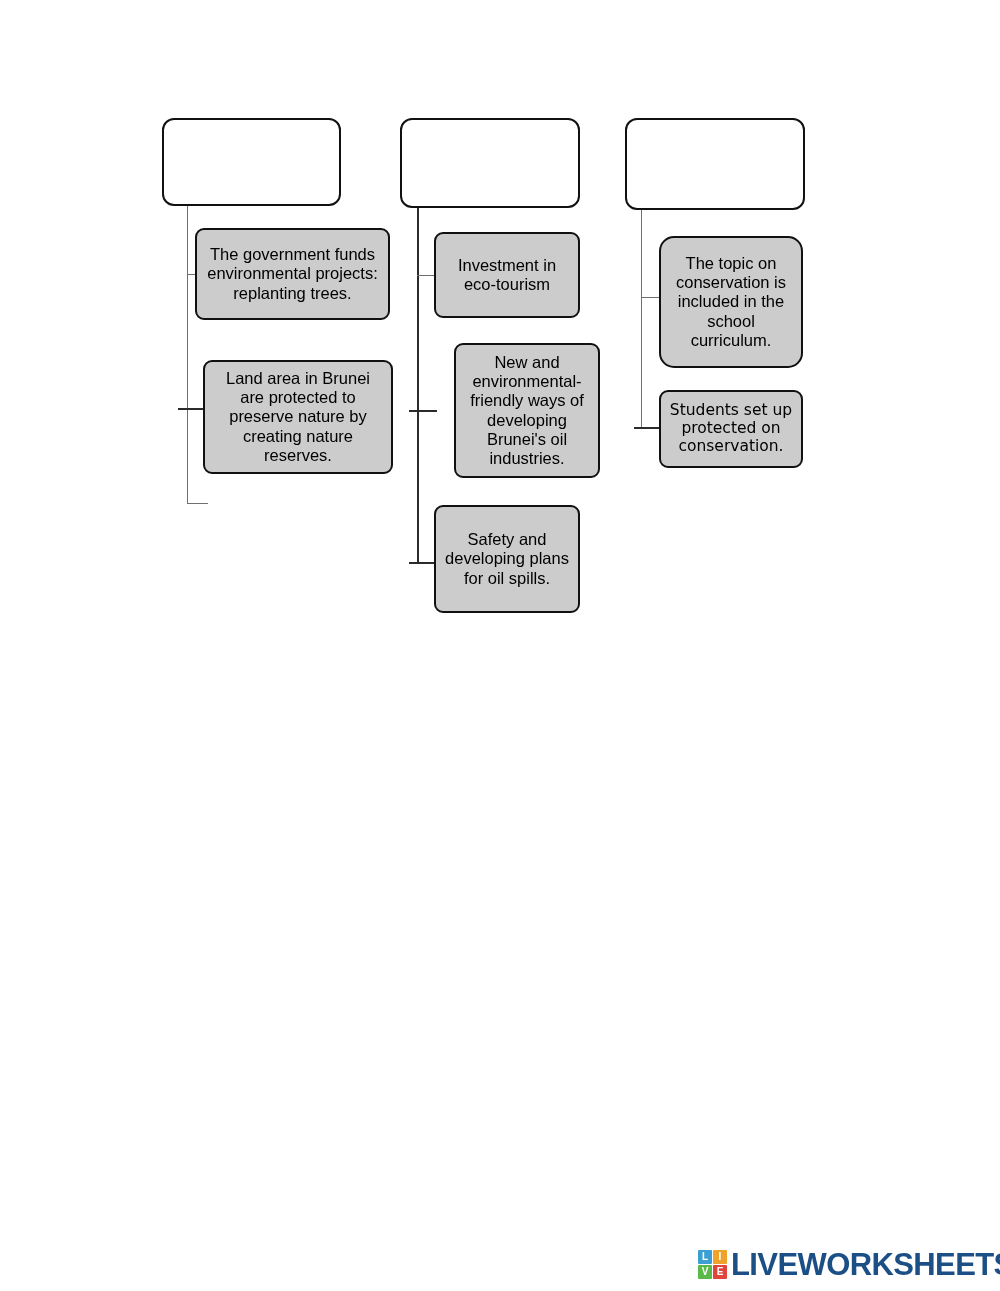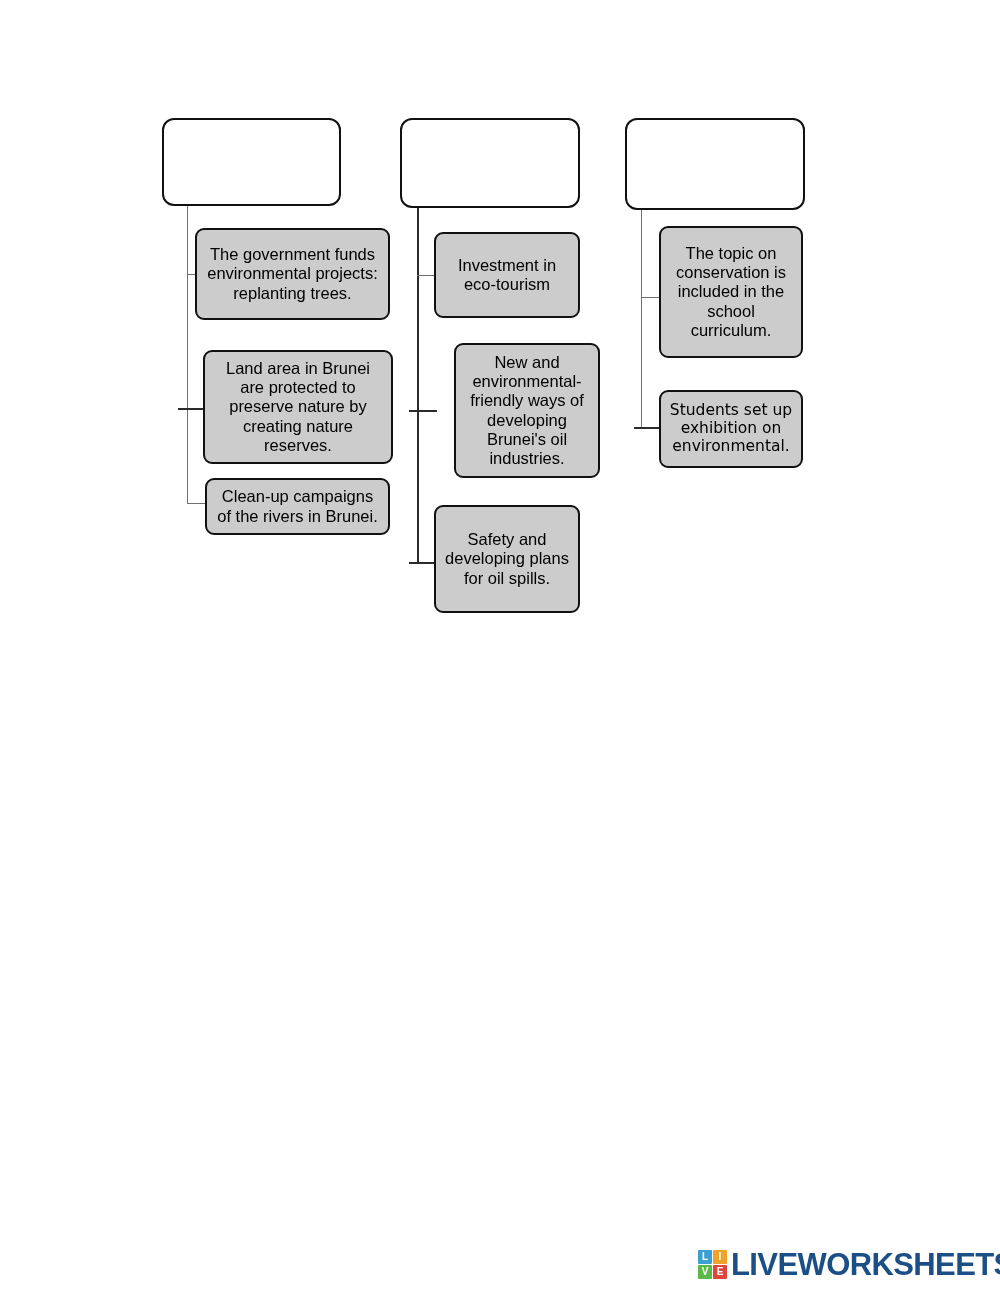--- a/index.html
+++ b/index.html
@@ -134,27 +134,24 @@
   <div class="conn h thin" style="left:187px; top:503px; width:21px;"></div>
 
   <div class="node answer-slot" style="left:162px; top:118px; width:179px; height:88px;">
     <span class="node-text"></span>
   </div>
 
   <div class="node statement" style="left:195px; top:228px; width:195px; height:92px;">
     <span class="node-text">The government funds environmental projects: replanting trees.</span>
   </div>
 
-  <div class="node statement" style="left:203px; top:350px; width:190px; height:114px;">
+  <div class="node statement" style="left:203px; top:360px; width:190px; height:114px;">
     <span class="node-text">Land area in Brunei are protected to preserve nature by creating nature reserves.</span>
   </div>
 
-  <div class="node statement" style="left:205px; top:478px; width:185px; height:57px;">
-    <span class="node-text">Clean-up campaigns of the rivers in Brunei.</span>
-  </div>
 
   <div class="conn v" style="left:417px; top:206px; height:357px;"></div>
   <div class="conn h thin" style="left:417px; top:275px; width:20px;"></div>
   <div class="conn h" style="left:409px; top:410px; width:28px;"></div>
   <div class="conn h" style="left:409px; top:562px; width:28px;"></div>
 
   <div class="node answer-slot" style="left:400px; top:118px; width:180px; height:90px;">
     <span class="node-text"></span>
   </div>
 
@@ -171,26 +168,26 @@
   </div>
 
   <div class="conn v thin" style="left:641px; top:208px; height:220px;"></div>
   <div class="conn h thin" style="left:641px; top:297px; width:20px;"></div>
   <div class="conn h" style="left:634px; top:427px; width:28px;"></div>
 
   <div class="node answer-slot" style="left:625px; top:118px; width:180px; height:92px;">
     <span class="node-text"></span>
   </div>
 
-  <div class="node statement" style="left:659px; top:226px; width:144px; height:132px;">
+  <div class="node statement" style="left:659px; top:236px; width:144px; height:132px;border-radius:15px;">
     <span class="node-text">The topic on conservation is included in the school curriculum.</span>
   </div>
 
   <div class="node statement alt-font" style="left:659px; top:390px; width:144px; height:78px;">
-    <span class="node-text">Students set up exhibition on environmental.</span>
+    <span class="node-text">Students set up protected on conservation.</span>
   </div>
 
   <div id="footer-logo">
     <div class="logo-tiles">
       <span class="logo-tile tile-l">L</span>
       <span class="logo-tile tile-i">I</span>
       <span class="logo-tile tile-v">V</span>
       <span class="logo-tile tile-e">E</span>
     </div>
     <span class="logo-word">LIVEWORKSHEETS</span>

